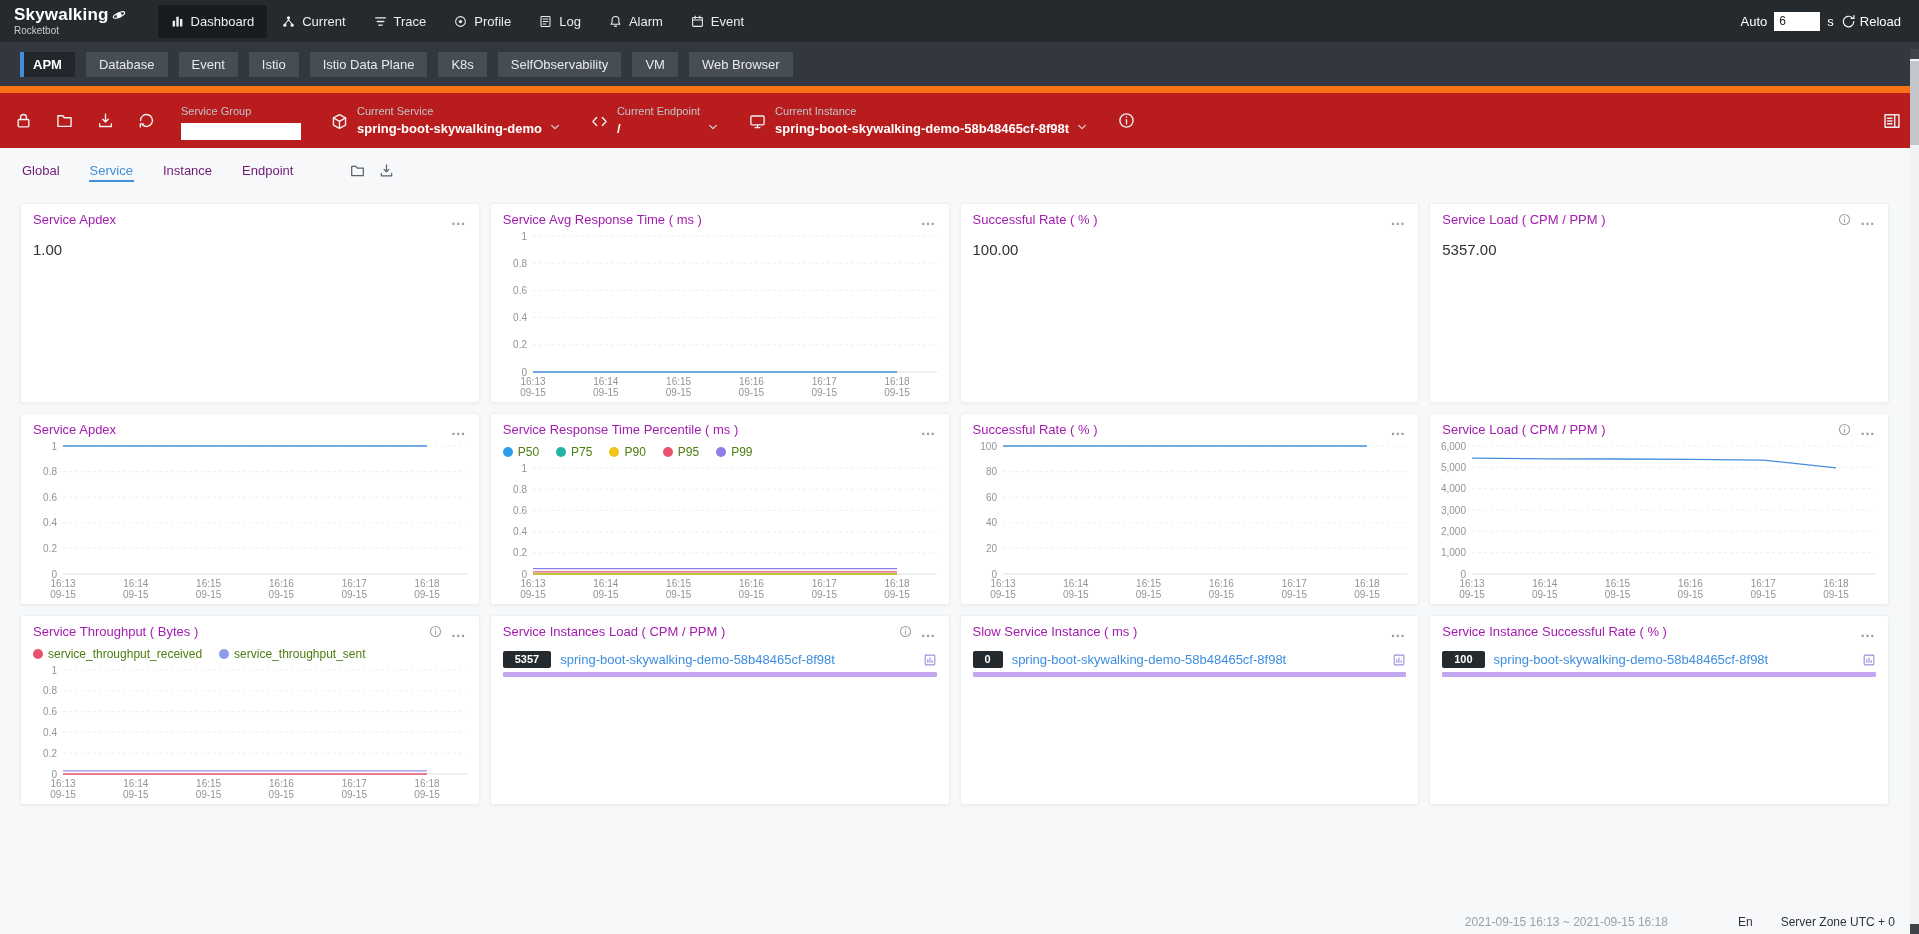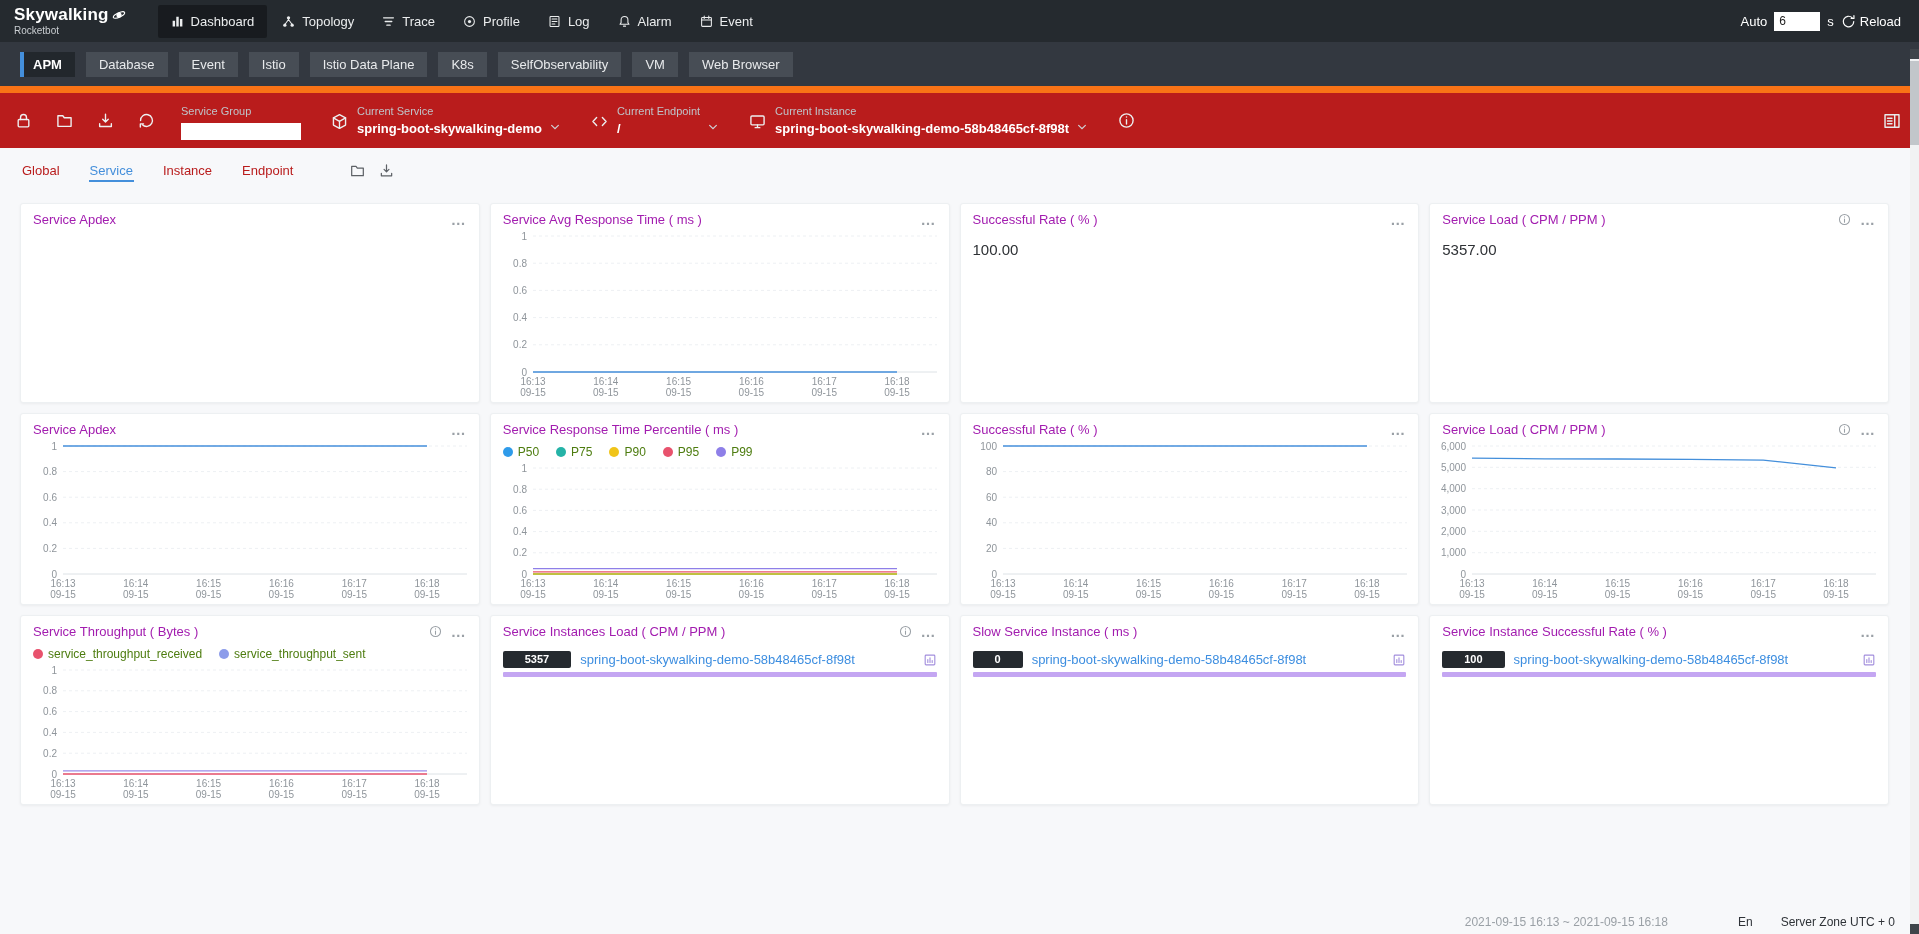--- a/index.html
+++ b/index.html
@@ -46,21 +46,21 @@
   .sel-value{font-size:13px;font-weight:bold;margin-top:4px;color:#fff;white-space:nowrap}
   .sel-chev{width:12px;height:12px;color:#ced2d6;margin-top:16px;margin-left:7px;display:inline-flex}
   .sel-chev svg{width:100%;height:100%}
   .info-btn{margin-left:30px;width:17px;height:17px;color:#edeff0;cursor:pointer;display:inline-flex}
   .info-btn svg{width:100%;height:100%}
   .panel-btn{position:absolute;right:18px;top:50%;transform:translateY(-50%);width:18px;height:18px;color:#e8eaec;cursor:pointer;display:inline-flex}
   .panel-btn svg{width:100%;height:100%}
 
   
   .view-tabs{height:45px;display:flex;align-items:center;padding:0 21px}
-  .vtab{font-size:13px;color:#b91c1c;cursor:pointer;position:relative;padding:13px 1px;margin-right:28px}
+  .vtab{font-size:13px;color:#701a75;cursor:pointer;position:relative;padding:13px 1px;margin-right:28px}
   .vtab.active{color:#448fdb}
   .vtab.active::after{content:'';position:absolute;left:0;right:0;bottom:9px;height:2px;background:#448fdb}
   .vt-icons{display:flex;gap:14px;margin-left:28px;color:#5d6166;align-items:center}
   .vt-icon{width:15px;height:15px;cursor:pointer;display:inline-flex}
   .vt-icon svg{width:100%;height:100%}
 
   
   .content{padding:10px 30px 0 20px;display:grid;grid-template-columns:repeat(4,1fr);grid-template-rows:200px 192px 190px;gap:10px}
   .card{background:#fff;border:1px solid #edf0f2;border-radius:3px;box-shadow:0 1px 3px rgba(0,0,0,.05);display:flex;flex-direction:column;overflow:hidden}
   .card-head{display:flex;align-items:center;padding:8px 12px 0;flex:none}
@@ -71,21 +71,21 @@
   .info-ic svg{width:100%;height:100%}
   .metric-value{font-size:15px;color:#2e3135;padding:14px 12px 0}
   .legend{display:flex;gap:17px;padding:8px 12px 0;align-items:center;flex:none;flex-wrap:wrap}
   .legend-item{display:flex;align-items:center;gap:5px;font-size:12px;color:#4d7c0f;cursor:pointer}
   .dot{width:10px;height:10px;border-radius:50%}
   .chart{flex:1;min-height:0}
   .chart text{font-family:"Liberation Sans",sans-serif}
   .chart .yt{font-size:10px;fill:#8f959b;text-anchor:end}
   .chart .xt{font-size:10px;fill:#8f959b;text-anchor:middle}
   .list-row{display:flex;align-items:center;gap:9px;padding:12px 12px 4px;flex:none}
-  .badge{background:#252a2f;color:#fff;font-size:11px;font-weight:bold;padding:2px 22px;border-radius:2px;line-height:1.2}
+  .badge{background:#252a2f;color:#fff;font-size:11px;font-weight:bold;padding:2px 12px;border-radius:2px;line-height:1.2}
   .inst-link{font-size:13px;color:#3d8ee0;flex:1;cursor:pointer;white-space:nowrap;overflow:hidden;text-overflow:ellipsis}
   .inspect{color:#a38fdd;cursor:pointer;flex:none}
   .list-bar{height:5px;background:#c4a6f2;margin-left:12px;border-radius:1px;flex:none}
 
   
   .footer{position:absolute;bottom:5px;right:24px;display:flex;align-items:center;font-size:12px;gap:70px}
   .time-range{color:#9aa0a6}
   .footer-right{display:flex;gap:28px;color:#2f3338}
   .lang,.zone{cursor:pointer}
 
@@ -123,21 +123,21 @@
       </div>
       <div class="nav-item">
         <span class="nav-ic">
           <svg viewBox="0 0 16 16">
             <circle cx="8" cy="3.5" r="2" fill="currentColor"></circle>
             <circle cx="3.5" cy="12.5" r="2" fill="currentColor"></circle>
             <circle cx="12.5" cy="12.5" r="2" fill="currentColor"></circle>
             <path d="M8 5.5l-4 5.5M8 5.5l4 5.5" fill="none" stroke="currentColor" stroke-width="1.3" stroke-linecap="round" stroke-linejoin="round"></path>
           </svg>
         </span>
-        <span>Topology</span>
+        <span>Current</span>
       </div>
       <div class="nav-item">
         <span class="nav-ic">
           <svg viewBox="0 0 16 16">
             <path d="M2 3.5h12M4 8h8M6 12.5h4" stroke="currentColor" stroke-width="1.7" fill="none" stroke-linecap="round"></path>
           </svg>
         </span>
         <span>Trace</span>
       </div>
       <div class="nav-item">
@@ -321,20 +321,21 @@
 </div>
 
 <main class="content">
     <section class="card">
       <div class="card-head">
         <span class="card-title">Service Apdex</span>
         <span class="head-icons">
           <span class="menu-dots">…</span>
         </span>
       </div>
+      <div class="metric-value">1.00</div>
     </section>
     <section class="card">
       <div class="card-head">
         <span class="card-title">Service Avg Response Time ( ms )</span>
         <span class="head-icons">
           <span class="menu-dots">…</span>
         </span>
       </div>
       <div class="chart"><svg width="458" height="175" viewBox="0 0 458 175">
           <line x1="42" y1="9.0" x2="446" y2="9.0" stroke="#edf0f3" stroke-dasharray="3,3"></line>

